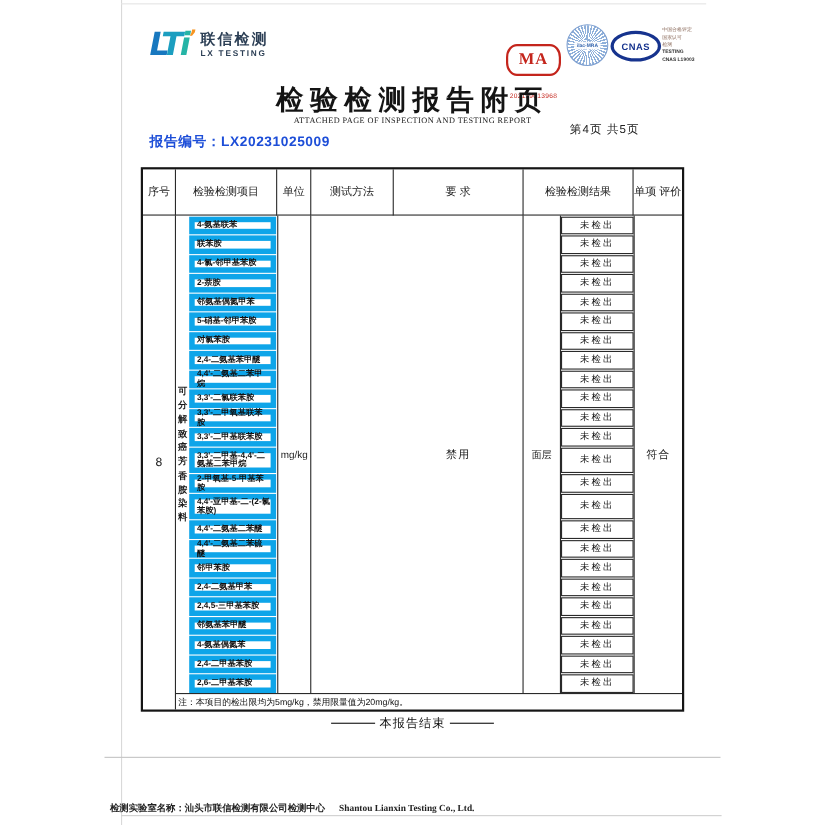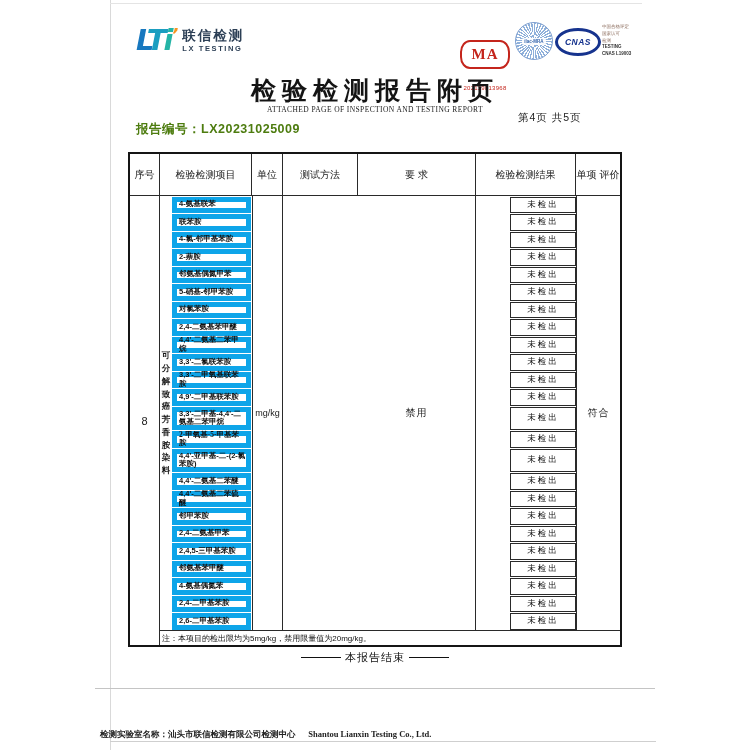--- a/index.html
+++ b/index.html
@@ -34,32 +34,32 @@
             font-family:"Liberation Serif", serif; }
   .cma-num { color:#c4251c; font-size:6px; letter-spacing:0.3px; margin-top:2px; }
   .ilac { left:515px; top:22px; width:36px; height:36px; border-radius:50%;
           border:1px solid #7d9fd0;
           background:repeating-conic-gradient(#8fb0da 0deg 5deg, #ffffff 5deg 10deg);
           display:flex; align-items:center; justify-content:center; }
   .ilac-inner { background:rgba(255,255,255,0.9); color:#3767ae; font-weight:bold;
                 font-size:4.5px; padding:1px 2px; border-radius:2px; }
   .cnas { left:555px; top:28px; width:40px; height:22px; border:3.5px solid #16338e;
           border-radius:50%; display:flex; align-items:center; justify-content:center; }
-  .cnas-label { color:#16338e; font-weight:bold; font-style:italic; font-size:8.5px; letter-spacing:0.5px; }
+  .cnas-label { color:#16338e; font-weight:bold; font-size:8.5px; letter-spacing:0.5px; }
   .cnas-side { left:602px; top:24px; width:40px; font-size:4.5px; line-height:1.5; color:#8a6a5a; }
   .cnas-side div:nth-child(4), .cnas-side div:nth-child(5) { color:#333; font-weight:bold; }
 
   
   .title-cn { left:0; top:74px; width:750px; text-align:center;
               font-family:"DejaVu Serif", serif; font-weight:bold; font-size:25px;
               letter-spacing:6px; color:#141414; }
   .title-en { left:0; top:105px; width:750px; text-align:center;
               font-family:"Liberation Serif", serif; font-size:7.5px; letter-spacing:0.4px; color:#222; }
   .page-info { left:518px; top:111px; font-size:10.5px; color:#222; letter-spacing:1px; }
-  .report-no { left:136px; top:121px; font-size:12.5px; font-weight:bold; color:#4d7c0f; letter-spacing:0.5px; }
+  .report-no { left:136px; top:121px; font-size:12.5px; font-weight:bold; color:#1d4ed8; letter-spacing:0.5px; }
 
   
   .tbl { left:128px; top:152px; width:490px; border:2px solid #151515; background:#fff;
          display:grid;
          grid-template-columns:30px 12px 80px 31px 75px 118px 34px 66px 44px;
          grid-template-rows:42px repeat(12,17.5px) 24.5px 17.5px 24.5px repeat(9,17.5px) 15px; }
   .hc { display:flex; align-items:center; justify-content:center; text-align:center;
         font-size:10px; color:#1a1a1a; border-bottom:1px solid #2a2a2a; line-height:1.2; }
   .br { border-right:1px solid #2a2a2a; }
   .bl { border-left:1px solid #2a2a2a; }
@@ -148,20 +148,21 @@
   <div class="hc br h-req">要 求</div>
   <div class="hc br h-res">检验检测结果</div>
   <div class="hc h-eval" style="white-space:normal; width:44px;">单项 评价</div>
 
   <div class="mc br c-seq">8</div>
   <div class="mc bl br c-unit">mg/kg</div>
   <div class="mc c-strip">
       <span class="strip-txt">可分解致癌芳香胺染料</span>
     </div>
   <div class="mc br c-req">禁用</div>
+  <div class="mc br c-layer">面层</div>
   <div class="mc bl c-eval">符合</div>
 
   <div class="c-note">注：本项目的检出限均为5mg/kg，禁用限量值为20mg/kg。</div>
 <div class="name-box" style="grid-row: 2;">4-氨基联苯</div>
     <div class="res-box" style="grid-row: 2;">未检出</div>
     <div class="name-box" style="grid-row: 3;">联苯胺</div>
     <div class="res-box" style="grid-row: 3;">未检出</div>
     <div class="name-box" style="grid-row: 4;">4-氯-邻甲基苯胺</div>
     <div class="res-box" style="grid-row: 4;">未检出</div>
     <div class="name-box" style="grid-row: 5;">2-萘胺</div>
@@ -173,25 +174,25 @@
     <div class="name-box" style="grid-row: 8;">对氯苯胺</div>
     <div class="res-box" style="grid-row: 8;">未检出</div>
     <div class="name-box" style="grid-row: 9;">2,4-二氨基苯甲醚</div>
     <div class="res-box" style="grid-row: 9;">未检出</div>
     <div class="name-box" style="grid-row: 10;">4,4'-二氨基二苯甲烷</div>
     <div class="res-box" style="grid-row: 10;">未检出</div>
     <div class="name-box" style="grid-row: 11;">3,3'-二氯联苯胺</div>
     <div class="res-box" style="grid-row: 11;">未检出</div>
     <div class="name-box" style="grid-row: 12;">3,3'-二甲氧基联苯胺</div>
     <div class="res-box" style="grid-row: 12;">未检出</div>
-    <div class="name-box" style="grid-row: 13;">4,9'-二甲基联苯胺</div>
+    <div class="name-box" style="grid-row: 13;">3,3'-二甲基联苯胺</div>
     <div class="res-box" style="grid-row: 13;">未检出</div>
     <div class="name-box" style="grid-row: 14;">3,3'-二甲基-4,4'-二氨基二苯甲烷</div>
     <div class="res-box" style="grid-row: 14;">未检出</div>
-    <div class="name-box" style="grid-row: 15; font-family: Liberation Serif, serif;">2-甲氧基-5-甲基苯胺</div>
+    <div class="name-box" style="grid-row: 15;">2-甲氧基-5-甲基苯胺</div>
     <div class="res-box" style="grid-row: 15;">未检出</div>
     <div class="name-box" style="grid-row: 16;">4,4'-亚甲基-二-(2-氯苯胺)</div>
     <div class="res-box" style="grid-row: 16;">未检出</div>
     <div class="name-box" style="grid-row: 17;">4,4'-二氨基二苯醚</div>
     <div class="res-box" style="grid-row: 17;">未检出</div>
     <div class="name-box" style="grid-row: 18;">4,4'-二氨基二苯硫醚</div>
     <div class="res-box" style="grid-row: 18;">未检出</div>
     <div class="name-box" style="grid-row: 19;">邻甲苯胺</div>
     <div class="res-box" style="grid-row: 19;">未检出</div>
     <div class="name-box" style="grid-row: 20;">2,4-二氨基甲苯</div>

